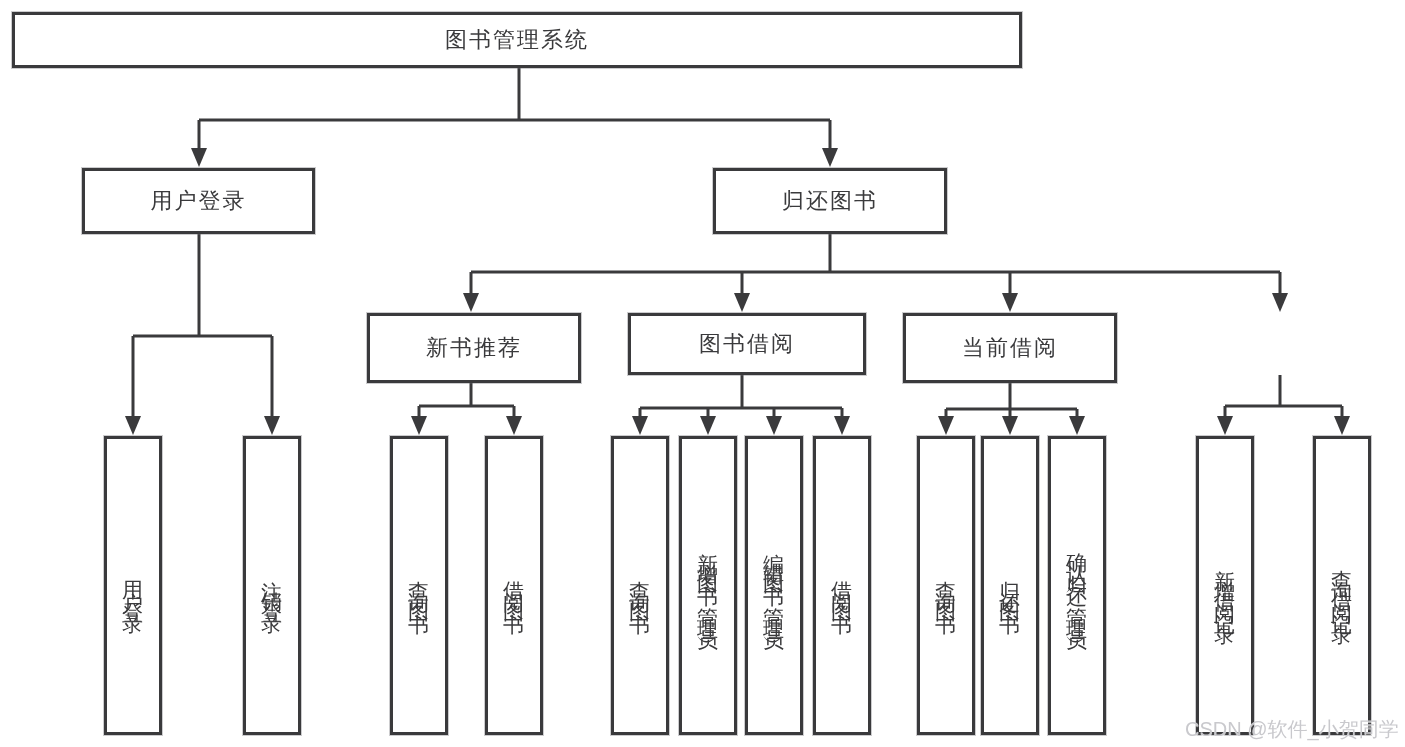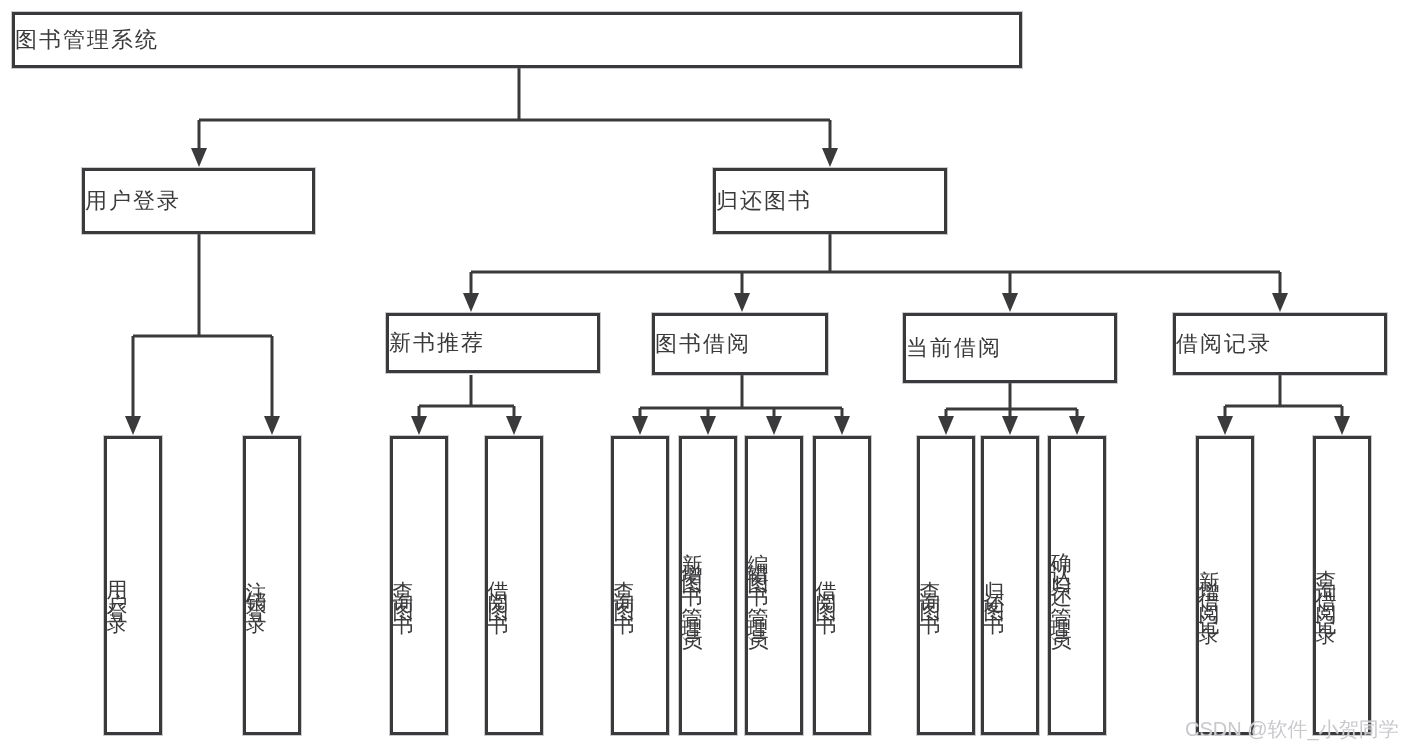--- a/index.html
+++ b/index.html
@@ -17,21 +17,21 @@
     color:var(--text);
     overflow:hidden;
   }
   .wires{position:absolute;left:0;top:0;z-index:1;}
   .node{
     position:absolute;
     box-sizing:border-box;
     background:#fff;
     border:3px solid var(--line);
     outline:1px solid rgba(110,110,115,.35);
-    display:flex;align-items:center;
+    display:flex;align-items:center;justify-content:center;
     z-index:2;
   }
   .hbox .label{
     font-size:22px;
     letter-spacing:2px;
     white-space:nowrap;
   }
   .vbox{top:436px;width:58px;height:299px;}
   .vbox .label{
     writing-mode:vertical-rl;
@@ -88,31 +88,28 @@
     <span class="label">图书管理系统</span>
   </div>
 
   <div class="node hbox" style="left:82px;top:168px;width:233px;height:66px">
     <span class="label">用户登录</span>
   </div>
   <div class="node hbox" style="left:713px;top:168px;width:234px;height:66px">
     <span class="label">归还图书</span>
   </div>
 
-  <div class="node hbox" style="left:386px;top:313px;width:214px;height:60px">
+  <div class="node hbox" style="left:367px;top:313px;width:214px;height:70px">
     <span class="label">新书推荐</span>
   </div>
-  <div class="node hbox" style="left:652px;top:313px;width:176px;height:62px">
+  <div class="node hbox" style="left:628px;top:313px;width:238px;height:62px">
     <span class="label">图书借阅</span>
   </div>
   <div class="node hbox" style="left:903px;top:313px;width:214px;height:70px">
     <span class="label">当前借阅</span>
-  </div>
-  <div class="node hbox" style="left:1173px;top:313px;width:214px;height:62px">
-    <span class="label">借阅记录</span>
   </div>
 
   <div class="node vbox" style="left:104px">
     <span class="label">用户登录</span>
   </div>
   <div class="node vbox" style="left:243px">
     <span class="label">注销登录</span>
   </div>
 
   <div class="node vbox" style="left:390px">

